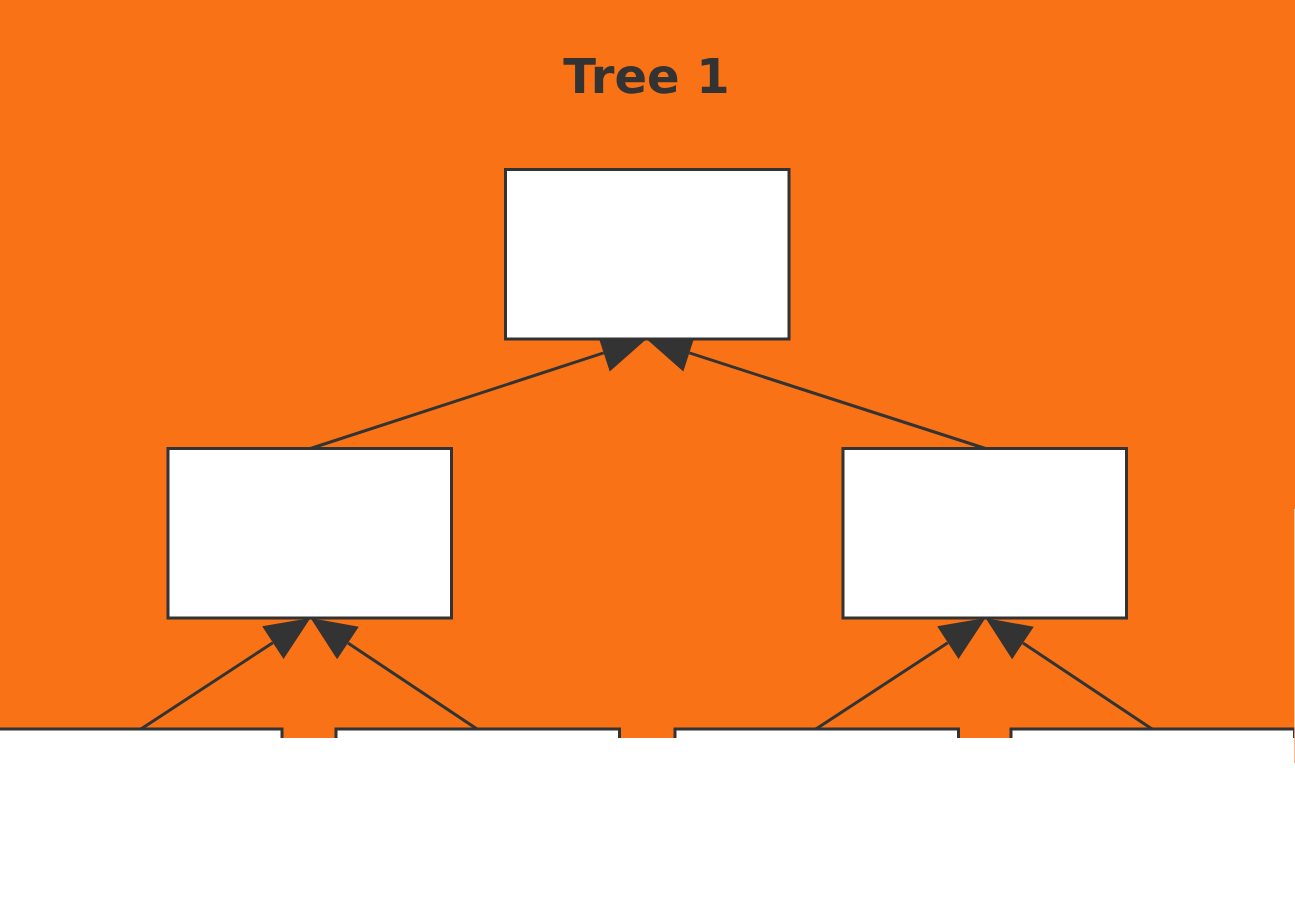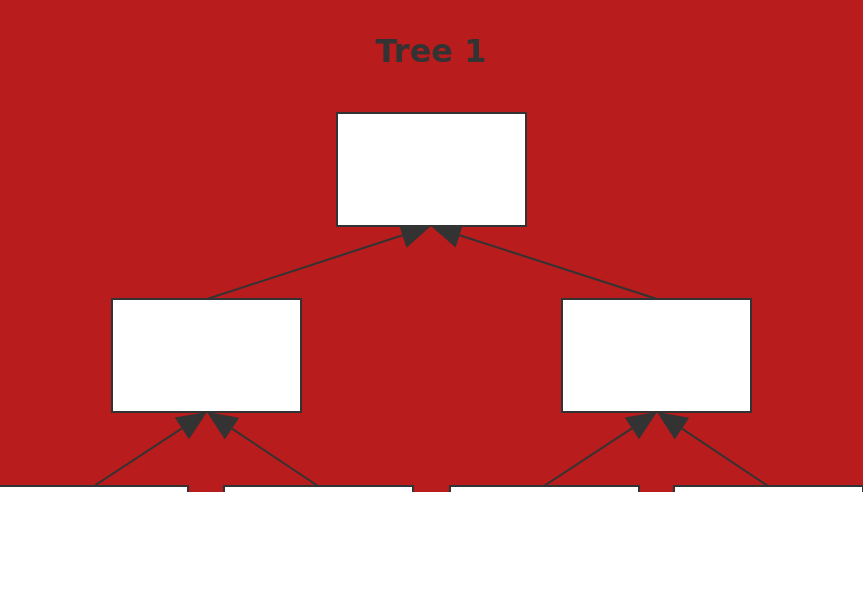--- a/index.html
+++ b/index.html
@@ -7,21 +7,21 @@
     padding: 0;
     background: #ffffff;
   }
   body {
     font-family: "DejaVu Sans", "Liberation Sans", sans-serif;
   }
   #canvas {
     position: relative;
     width: 863px;
     height: 492px;
-    background: #b91c1c;
+    background: #f97316;
     overflow: hidden;
   }
   #diagram-svg {
     position: absolute;
     left: 0;
     top: 0;
     width: 863px;
     height: 600px;
     display: block;
   }

